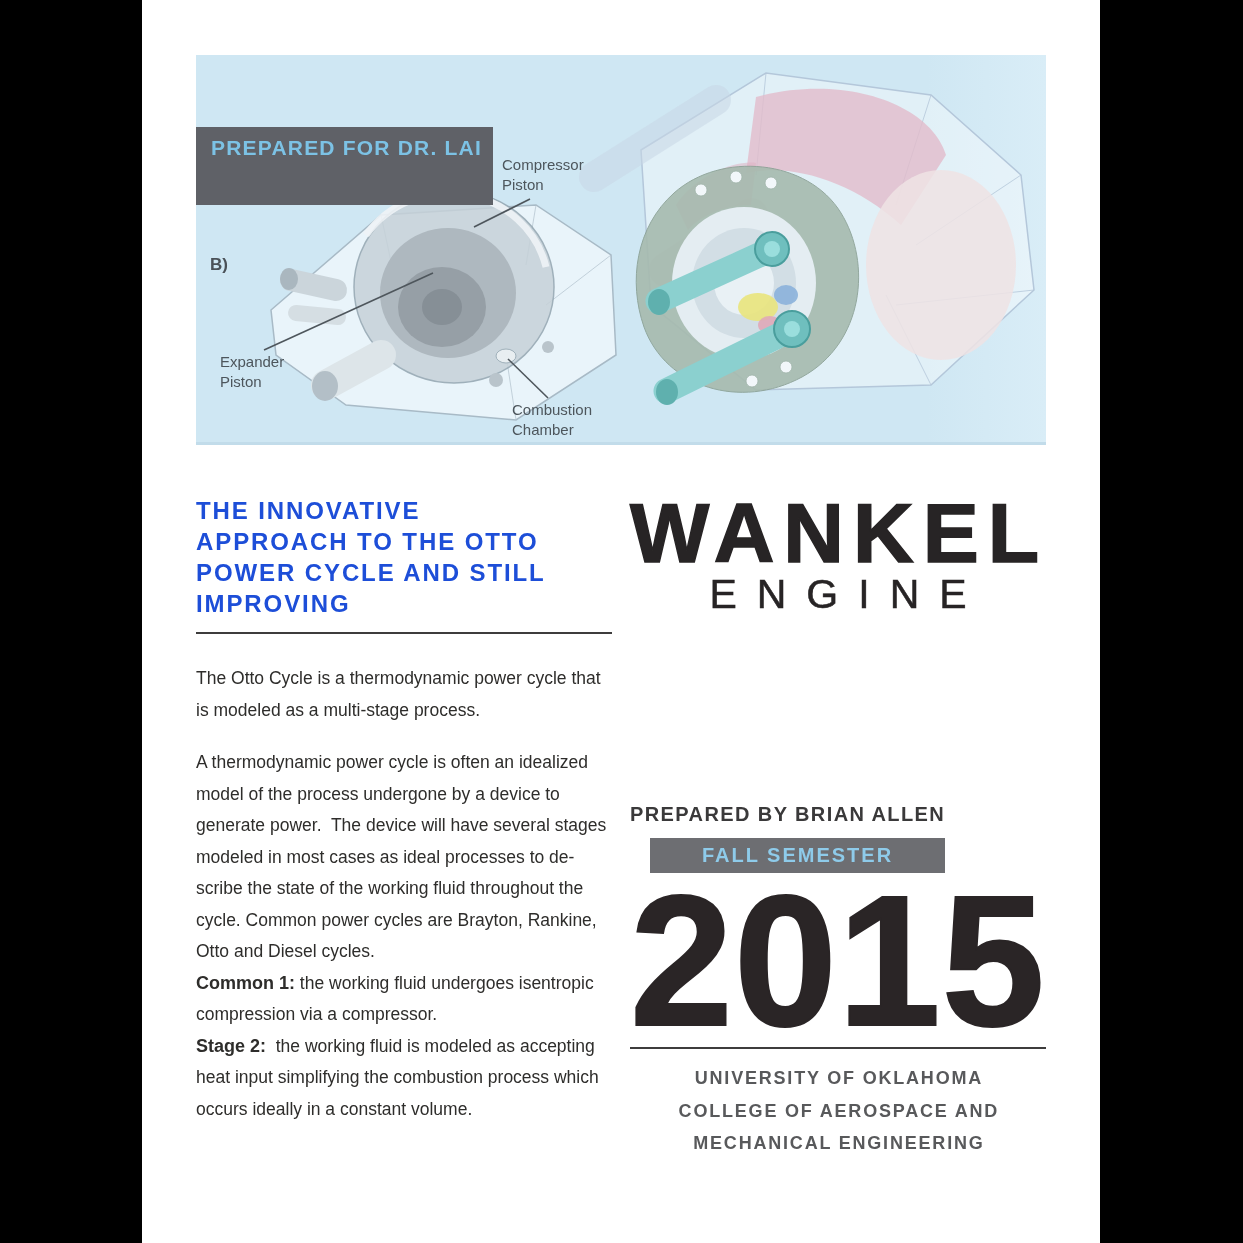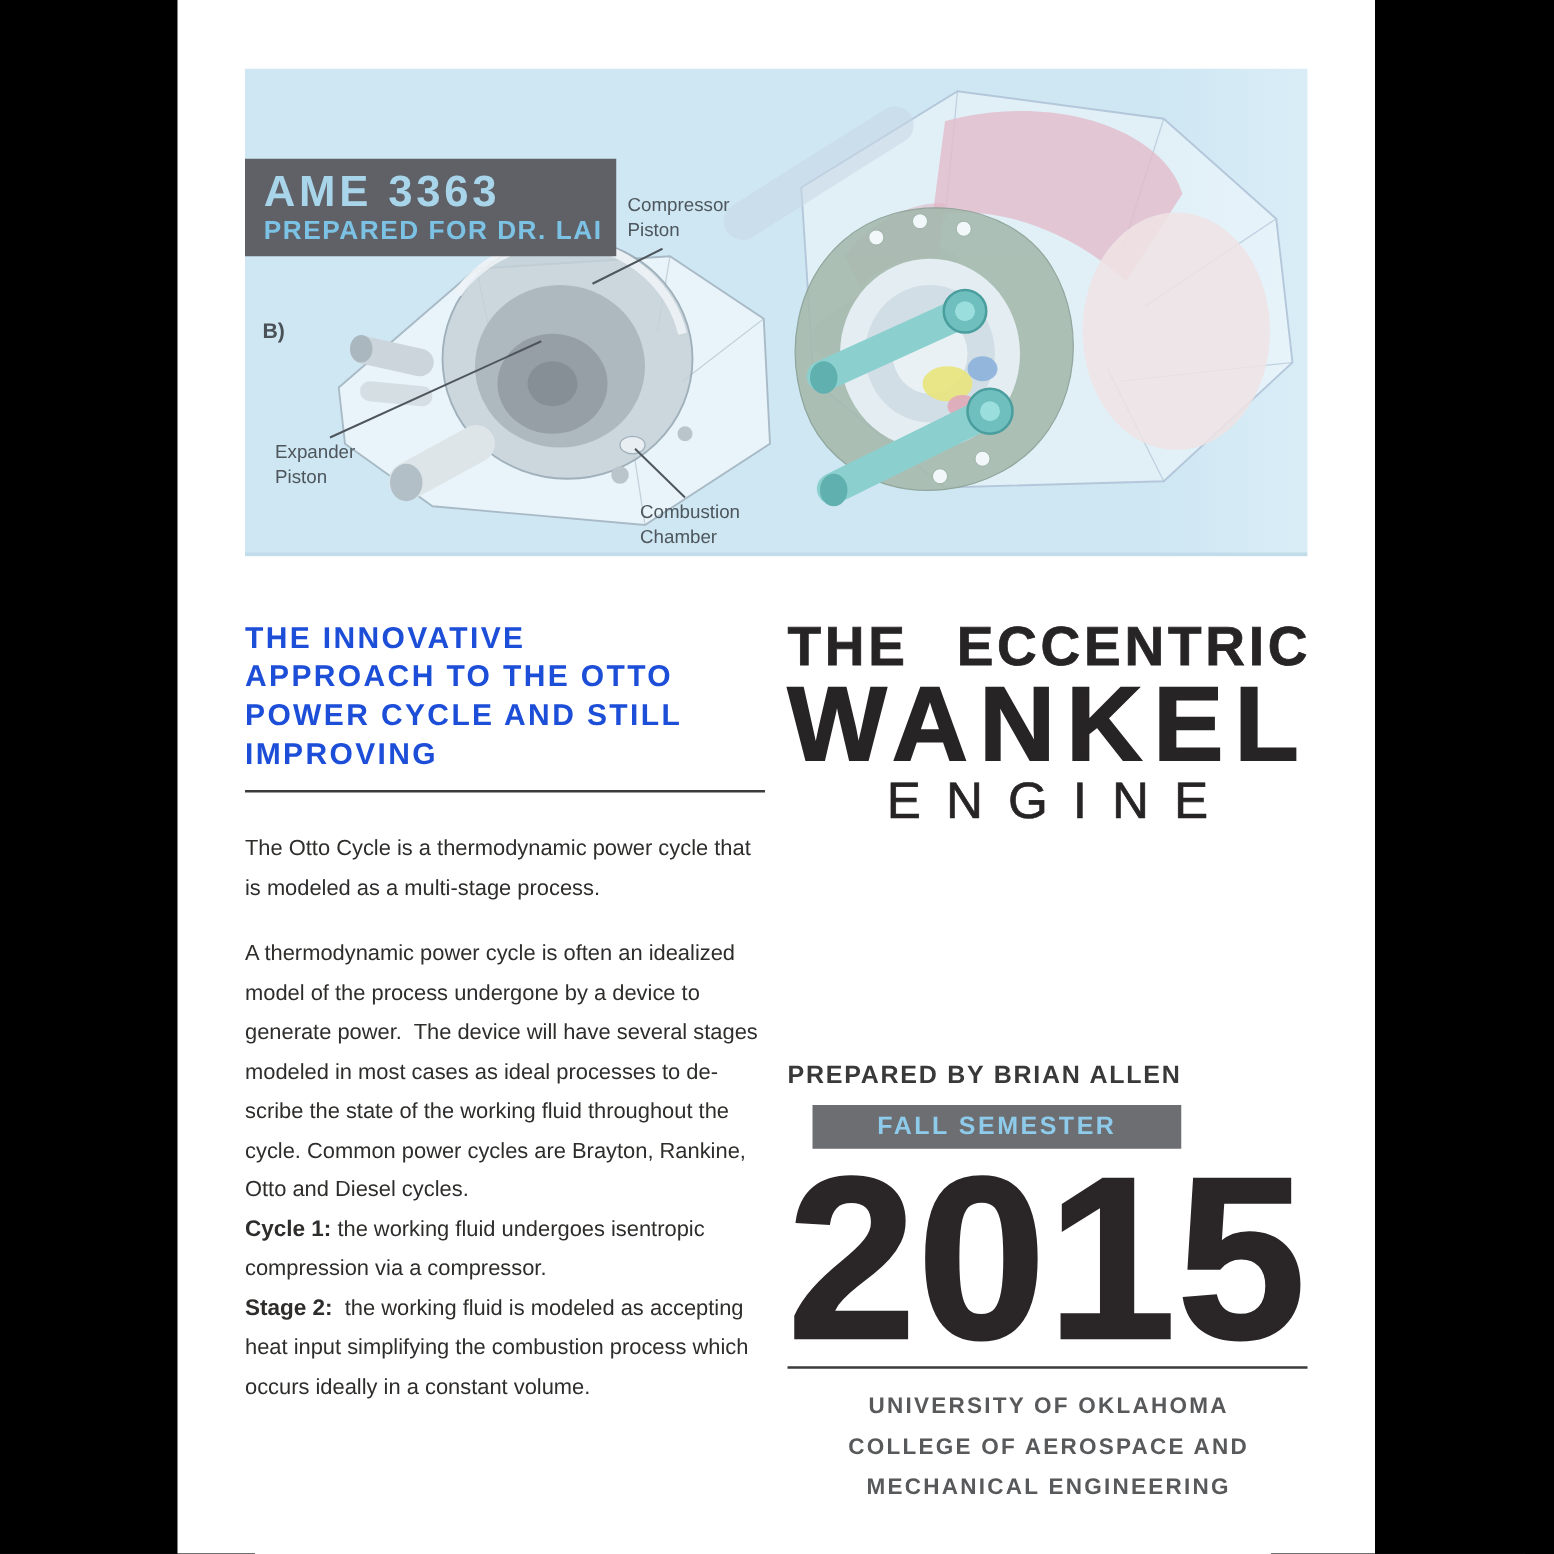--- a/index.html
+++ b/index.html
@@ -157,21 +157,20 @@
 
         <g stroke="#4e565c" stroke-width="1.6">
           <line x1="334" y1="144" x2="278" y2="172"></line>
           <line x1="68" y1="295" x2="237" y2="218"></line>
           <line x1="352" y1="343" x2="312" y2="304"></line>
         </g>
         <rect x="0" y="387" width="850" height="3" fill="#c2dcea"></rect>
       </svg>
 
       <div class="badge">
-        <div class="badge-line1">AME 3363</div>
         <div class="badge-line2">PREPARED FOR DR. LAI</div>
       </div>
       <div class="fig-label">B)</div>
       <div class="annot annot-compressor">Compressor
 Piston</div>
       <div class="annot annot-expander">Expander
 Piston</div>
       <div class="annot annot-combustion">Combustion
 Chamber</div>
     </div>
@@ -184,32 +183,28 @@
       <hr class="divider">
       <p class="body-par par2 prelines">The Otto Cycle is a thermodynamic power cycle that
 is modeled as a multi-stage process.</p>
       <p class="body-par par1 prelines">A thermodynamic power cycle is often an idealized
 model of the process undergone by a device to
 generate power.  The device will have several stages
 modeled in most cases as ideal processes to de-
 scribe the state of the working fluid throughout the
 cycle. Common power cycles are Brayton, Rankine,
 Otto and Diesel cycles.</p>
-      <div class="body-par"><span class="stage-label">Cycle 1:</span><span class="prelines"> the working fluid undergoes isentropic
+      <div class="body-par"><span class="stage-label">Common 1:</span><span class="prelines"> the working fluid undergoes isentropic
 compression via a compressor.</span></div>
       <div class="body-par"><span class="stage-label">Stage 2:</span><span class="prelines">  the working fluid is modeled as accepting
 heat input simplifying the combustion process which
 occurs ideally in a constant volume.</span></div>
     </div>
 
     <div class="col-right">
-      <div class="title-row1">
-        <span class="w1">THE</span>
-        <span class="w2">ECCENTRIC</span>
-      </div>
       <div class="title-main">WANKEL</div>
       <div class="title-sub">ENGINE</div>
 
       <div class="prepared-by">PREPARED BY BRIAN ALLEN</div>
       <div class="semester-badge">
         <span>FALL SEMESTER</span>
       </div>
       <div class="year">2015</div>
       <hr class="year-rule">
       <div class="university prelines">UNIVERSITY OF OKLAHOMA

